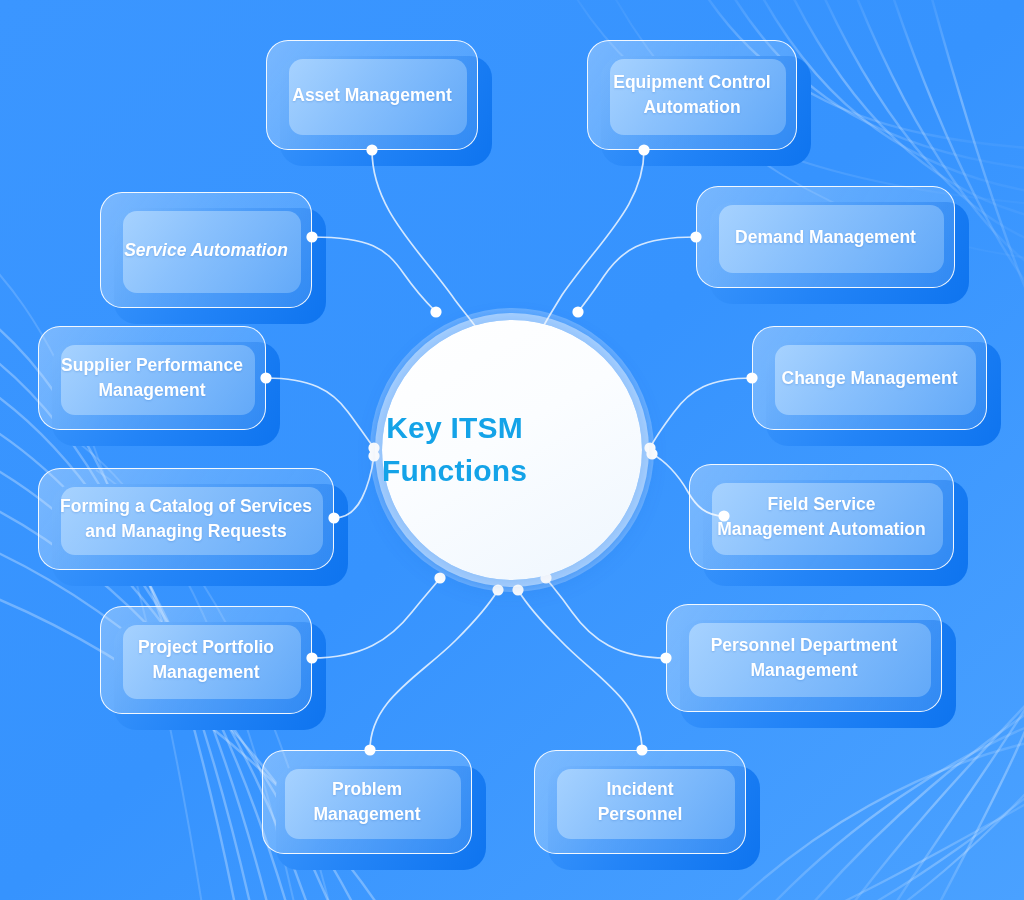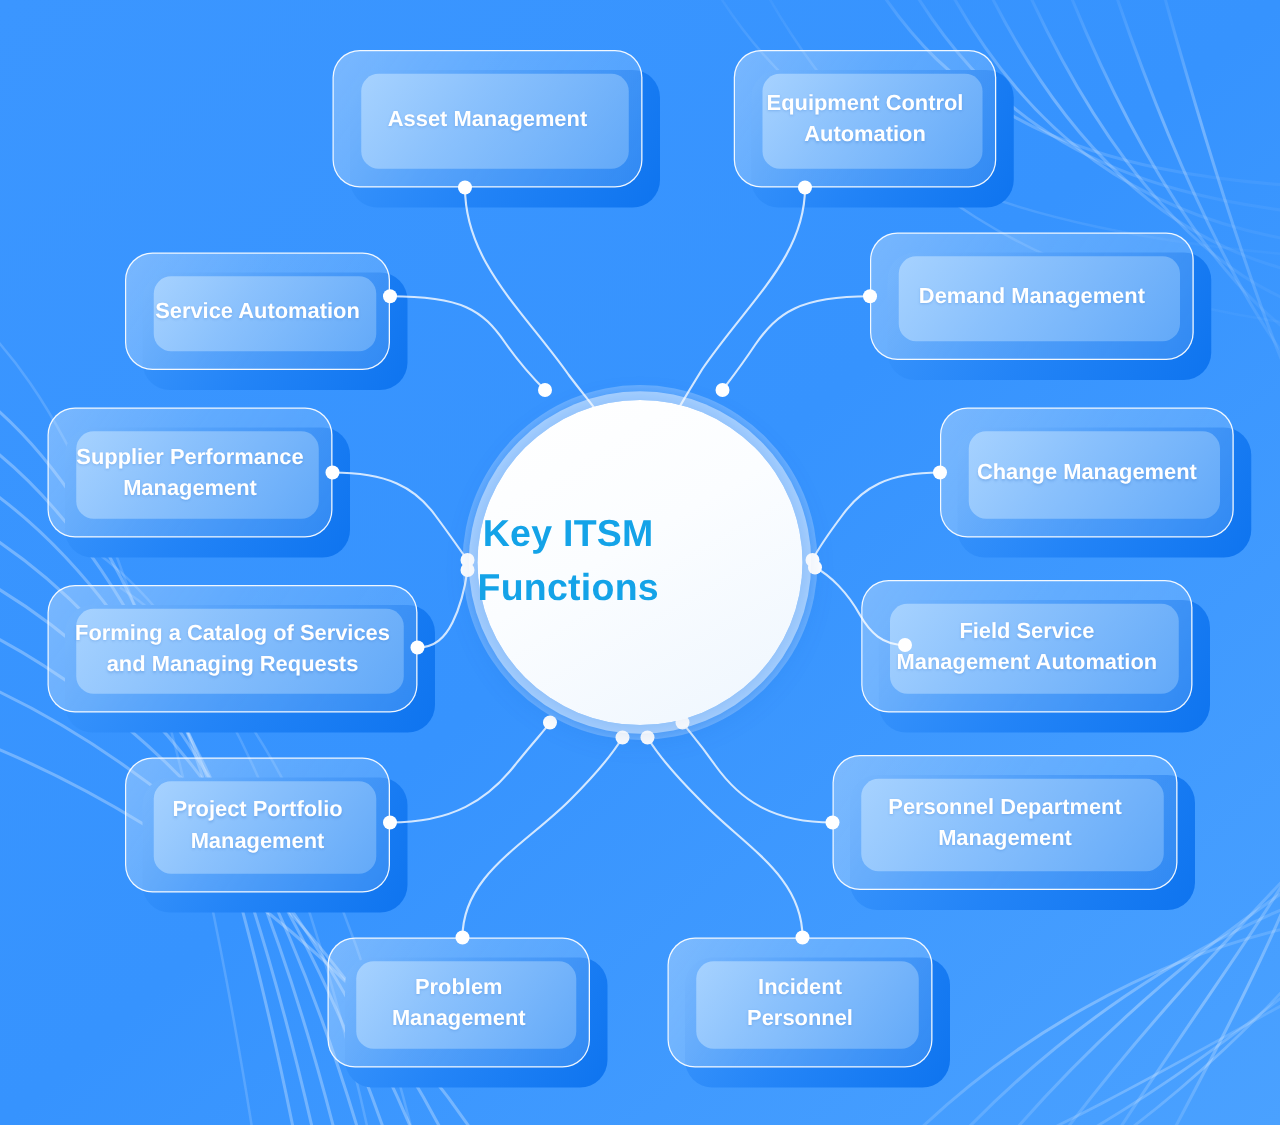--- a/index.html
+++ b/index.html
@@ -242,36 +242,36 @@
   </svg>
 
   <div class="hub">
     <div class="hub-disc">
       <div class="hub-title">Key ITSM
 Functions</div>
     </div>
   </div>
 
   <div id="nodes-host">
-      <div class="node" style="left: 266px; top: 40px; width: 248px; height: 110px;">
+      <div class="node" style="left: 266px; top: 40px; width: 212px; height: 110px;">
         <div class="node-shadow"></div>
         <div class="node-frame">
           <div class="node-inner"></div>
         </div>
         <div class="node-label">Asset Management</div>
       </div>
       <div class="node" style="left: 542px; top: 40px; width: 210px; height: 110px; margin-left: 45px;">
         <div class="node-shadow"></div>
         <div class="node-frame">
           <div class="node-inner"></div>
         </div>
         <div class="node-label">Equipment Control
 Automation</div>
       </div>
-      <div class="node" style="left: 100px; top: 202px; width: 212px; height: 94px;">
+      <div class="node" style="left: 100px; top: 192px; width: 212px; height: 116px; font-style: italic;">
         <div class="node-shadow"></div>
         <div class="node-frame">
           <div class="node-inner"></div>
         </div>
         <div class="node-label">Service Automation</div>
       </div>
       <div class="node" style="left: 696px; top: 186px; width: 228px; height: 102px; padding-left: 31px;">
         <div class="node-shadow"></div>
         <div class="node-frame">
           <div class="node-inner"></div>

